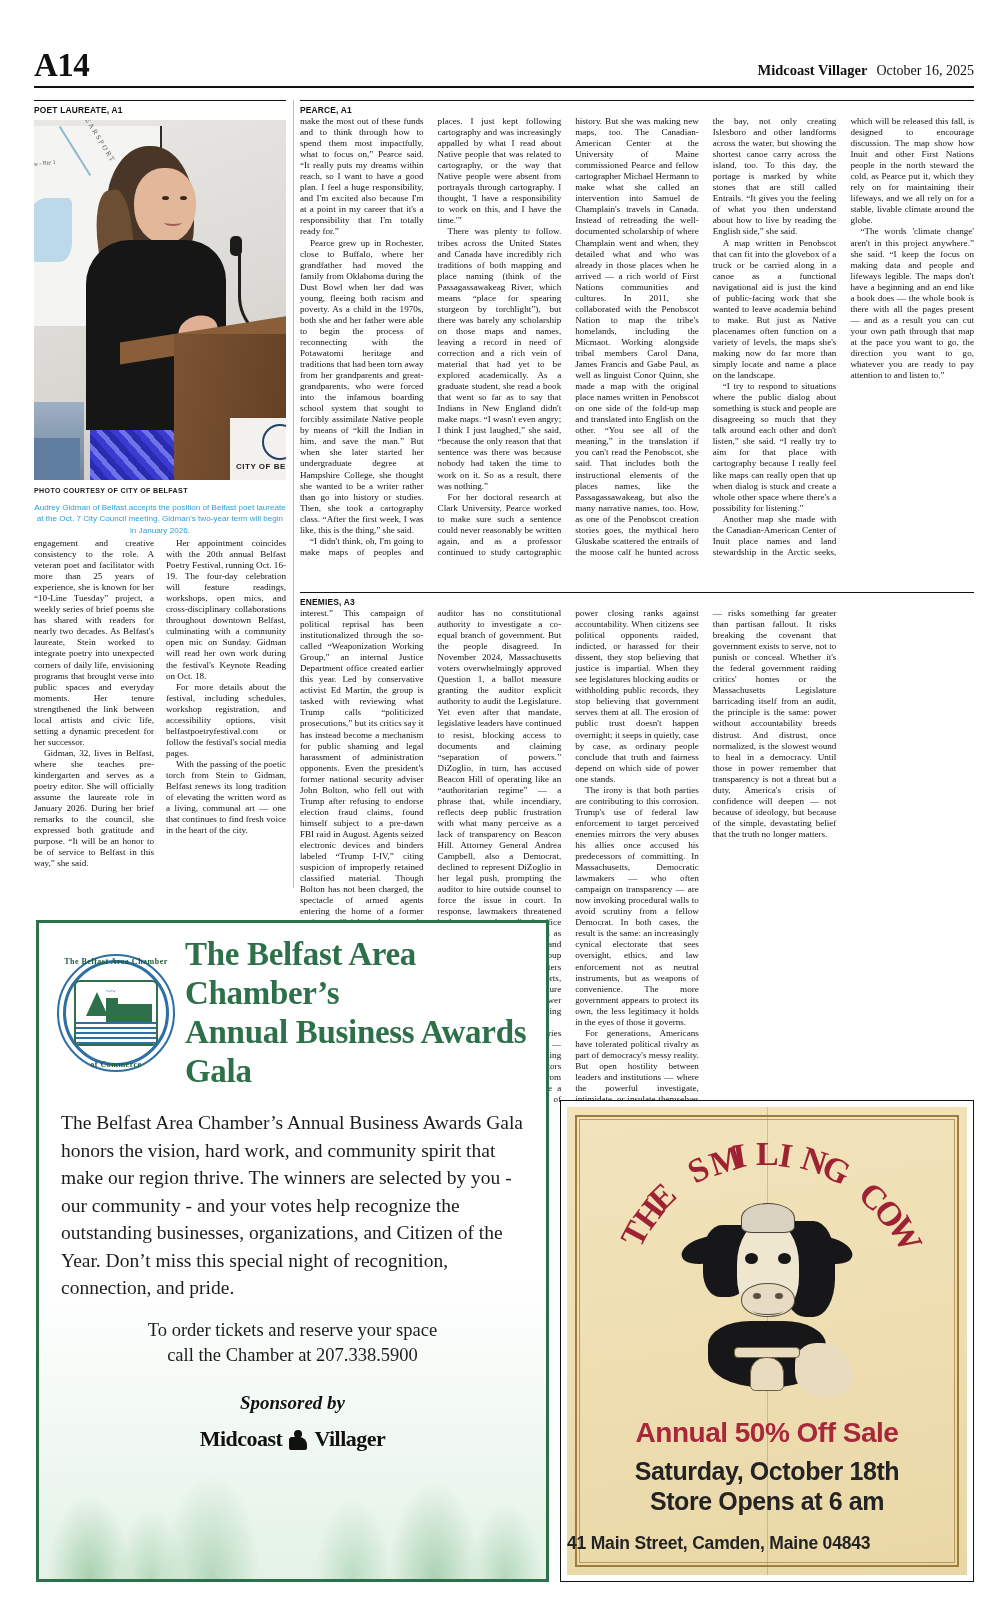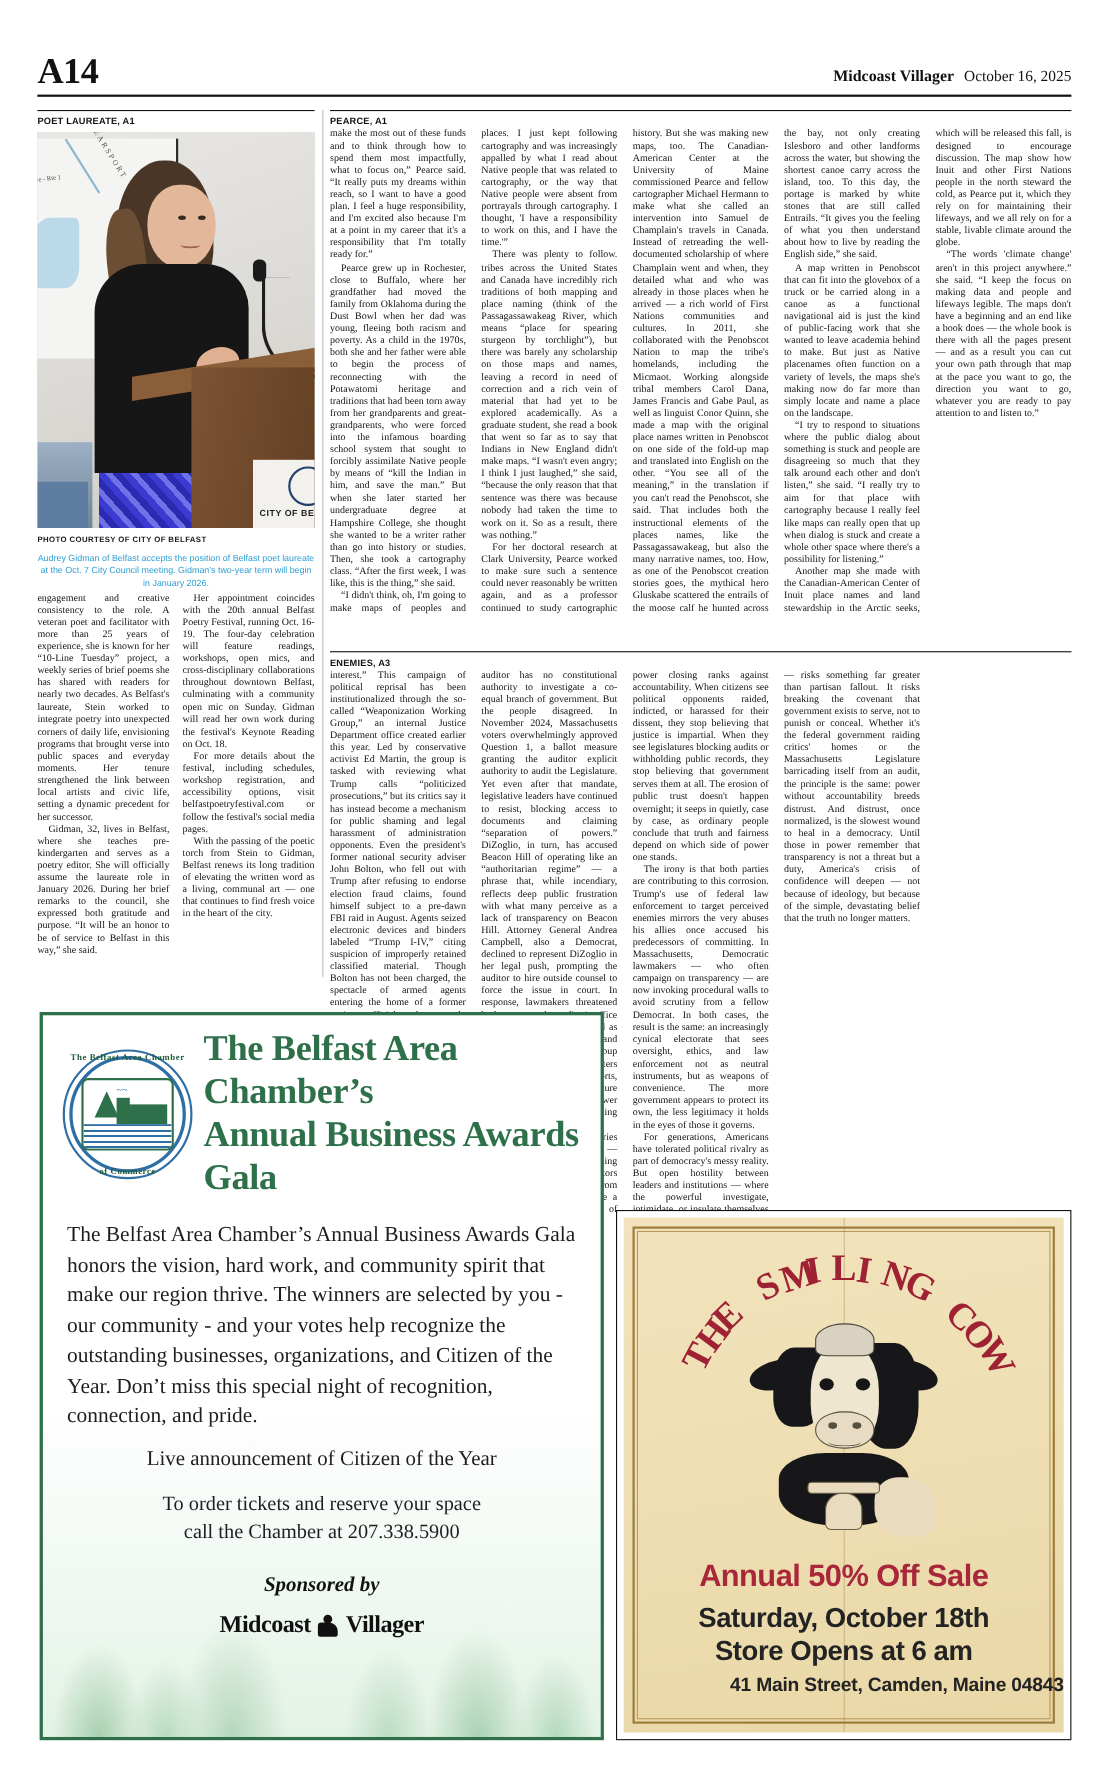--- a/index.html
+++ b/index.html
@@ -287,21 +287,21 @@
     position:absolute; left:0; top:350px; width:100%; text-align:center;
     font-family:"Liberation Sans", sans-serif; font-weight:700;
     font-size:25px; color:#232323; letter-spacing:-0.4px;
   }
   .cow-open {
     position:absolute; left:0; top:380px; width:100%; text-align:center;
     font-family:"Liberation Sans", sans-serif; font-weight:700;
     font-size:25px; color:#232323; letter-spacing:-0.4px;
   }
   .cow-addr {
-    position:absolute; left:0; top:414px; width:100%; text-align:right;
+    position:absolute; left:0; top:426px; width:100%; text-align:left;
     font-family:"Liberation Sans", sans-serif; font-weight:700;
     font-size:17.5px; color:#232323; letter-spacing:-0.2px;
   }
   .arcletter {
     position:absolute; font-family:"Liberation Serif", serif; font-weight:700;
     font-size:34px; color:#9e2233; transform-origin:50% 50%;
   }
 </style>
 </head>
 <body>
@@ -406,21 +406,20 @@
         </div>
         <div>
           <div class="chamber-title">The Belfast Area Chamber’s</div>
           <div class="chamber-title">Annual Business Awards Gala</div>
         </div>
       </div>
 
       <div class="chamber-para">The Belfast Area Chamber’s Annual Business Awards Gala honors the vision, hard work, and community spirit that make our region thrive. The winners are selected by you - our community - and your votes help recognize the outstanding businesses, organizations, and Citizen of the Year. Don’t miss this special night of recognition, connection, and pride.</div>
 
 
-      <div class="chamber-live">Live announcement of Citizen of the Year</div>
 
       <div class="chamber-order">To order tickets and reserve your space</div>
       <div class="chamber-order" style="margin-top:0">call the Chamber at 207.338.5900</div>
 
       <div class="chamber-sponsored">Sponsored by</div>
 
       <div class="mv-logo">
         <span class="mv-word">Midcoast</span>
         <span class="mv-mark"></span>
         <span class="mv-word">Villager</span>

